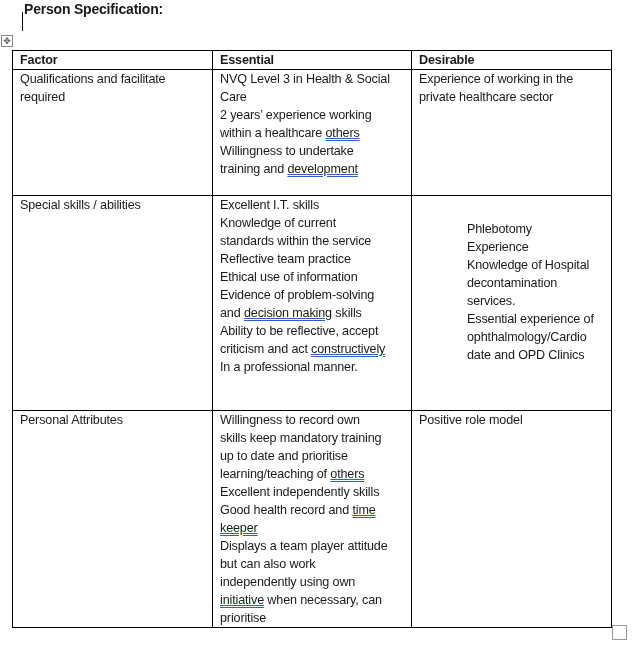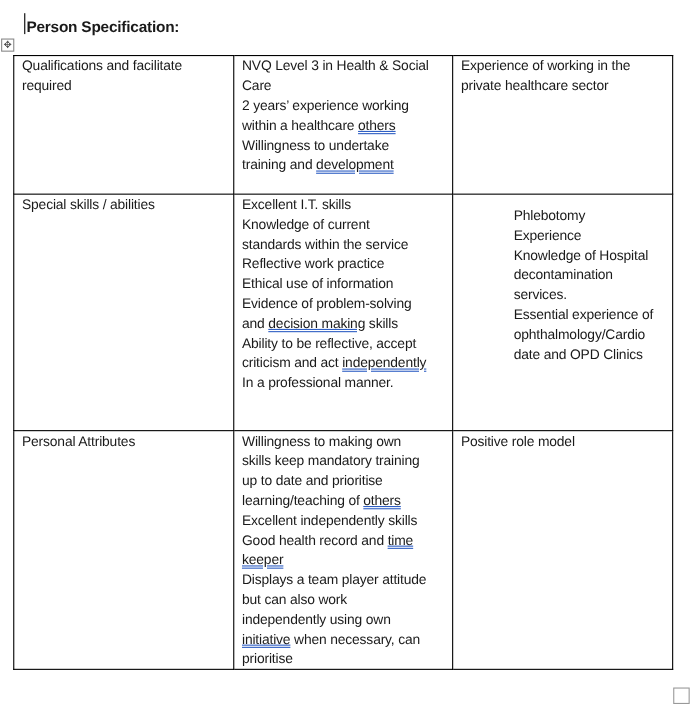--- a/index.html
+++ b/index.html
@@ -1,48 +1,53 @@
 <!DOCTYPE html>
 <html><head>
 <meta charset="utf-8">
 <style>
   html, body { margin:0; padding:0; background:#ffffff; }
   body { width:634px; height:647px; position:relative; overflow:hidden;
          font-family:"Liberation Sans", "DejaVu Sans", sans-serif; color:#1a1a1a; }
-  .title { position:absolute; left:24px; top:16px; font-size:14px; font-weight:bold; letter-spacing:-0.2px; }
+  .title { position:absolute; left:24px; top:1px; font-size:14px; font-weight:bold; letter-spacing:-0.2px; }
   .cursor { position:absolute; left:22px; top:12px; width:1px; height:19px; background:#000; }
   .move-handle { position:absolute; left:1px; top:35px; width:10px; height:10px; border:1px solid #888;
                  font-size:9px; line-height:10px; text-align:center; color:#555; }
   table { position:absolute; left:12px; top:50px; border-collapse:collapse; table-layout:fixed; }
   td { border:1px solid #000; vertical-align:top; padding:0 6px 0 7px; font-size:12.6px; line-height:18px; letter-spacing:-0.15px; }
   col.c1 { width:200px; } col.c2 { width:199px; } col.c3 { width:200px; }
   tr.hdr td { font-weight:bold; height:17px; }
   tr.r1 td { height:125px; }
   tr.r2 td { height:214px; }
   tr.r3 td { height:214px; }
   .line { display:block; white-space:nowrap; }
   .sp { text-decoration:underline; text-decoration-style:double; text-decoration-color:#2f5fc4; }
   .indent { padding-left:48px; }
-  .pad-top { margin-top:10px; }
+  .pad-top { margin-top:24px; }
   .resize-handle { position:absolute; left:612px; top:625px; width:13px; height:13px; border:1px solid #999; background:#fff; }
 </style>
 </head>
 <body>
 
 <div class="cursor"></div>
 <div class="title">Person Specification:</div>
 <div class="move-handle">✥</div>
 
 <table>
   <colgroup>
       <col class="c1">
       <col class="c2">
       <col class="c3">
     </colgroup>
   <tbody>
+      <tr class="hdr">
+    <td>Factor</td>
+    <td>Essential</td>
+    <td>Desirable</td>
+  </tr>
 
   <tr class="r1">
     <td>
       <span class="line">Qualifications and facilitate</span>
       <span class="line">required</span>
     </td>
     <td>
       <span class="line">NVQ Level 3 in Health &amp; Social</span>
       <span class="line">Care</span>
       <span class="line">2 years’ experience working</span>
@@ -57,26 +62,26 @@
   </tr>
 
   <tr class="r2">
     <td>
       <span class="line">Special skills / abilities</span>
     </td>
     <td>
       <span class="line">Excellent I.T. skills</span>
       <span class="line">Knowledge of current</span>
       <span class="line">standards within the service</span>
-      <span class="line">Reflective work practice</span>
+      <span class="line">Reflective team practice</span>
       <span class="line">Ethical use of information</span>
       <span class="line">Evidence of problem-solving</span>
       <span class="line"><span>and </span><span class="sp">decision making</span><span> skills</span></span>
       <span class="line">Ability to be reflective, accept</span>
-      <span class="line"><span>criticism and act </span><span class="sp">independently</span></span>
+      <span class="line"><span>criticism and act </span><span class="sp">constructively</span></span>
       <span class="line">In a professional manner.</span>
     </td>
     <td>
       <div class="indent pad-top">
         <span class="line">Phlebotomy</span>
         <span class="line">Experience</span>
         <span class="line">Knowledge of Hospital</span>
         <span class="line">decontamination</span>
         <span class="line">services.</span>
         <span class="line">Essential experience of</span>
@@ -84,21 +89,21 @@
         <span class="line">date and OPD Clinics</span>
       </div>
     </td>
   </tr>
 
   <tr class="r3">
     <td>
       <span class="line">Personal Attributes</span>
     </td>
     <td>
-      <span class="line">Willingness to making own</span>
+      <span class="line">Willingness to record own</span>
       <span class="line">skills keep mandatory training</span>
       <span class="line">up to date and prioritise</span>
       <span class="line"><span>learning/teaching of </span><span class="sp">others</span></span>
       <span class="line">Excellent independently skills</span>
       <span class="line"><span>Good health record and </span><span class="sp">time </span></span>
       <span class="line"><span class="sp">keeper</span></span>
       <span class="line">Displays a team player attitude</span>
       <span class="line">but can also work</span>
       <span class="line">independently using own</span>
       <span class="line"><span class="sp">initiative</span><span> when necessary, can</span></span>

